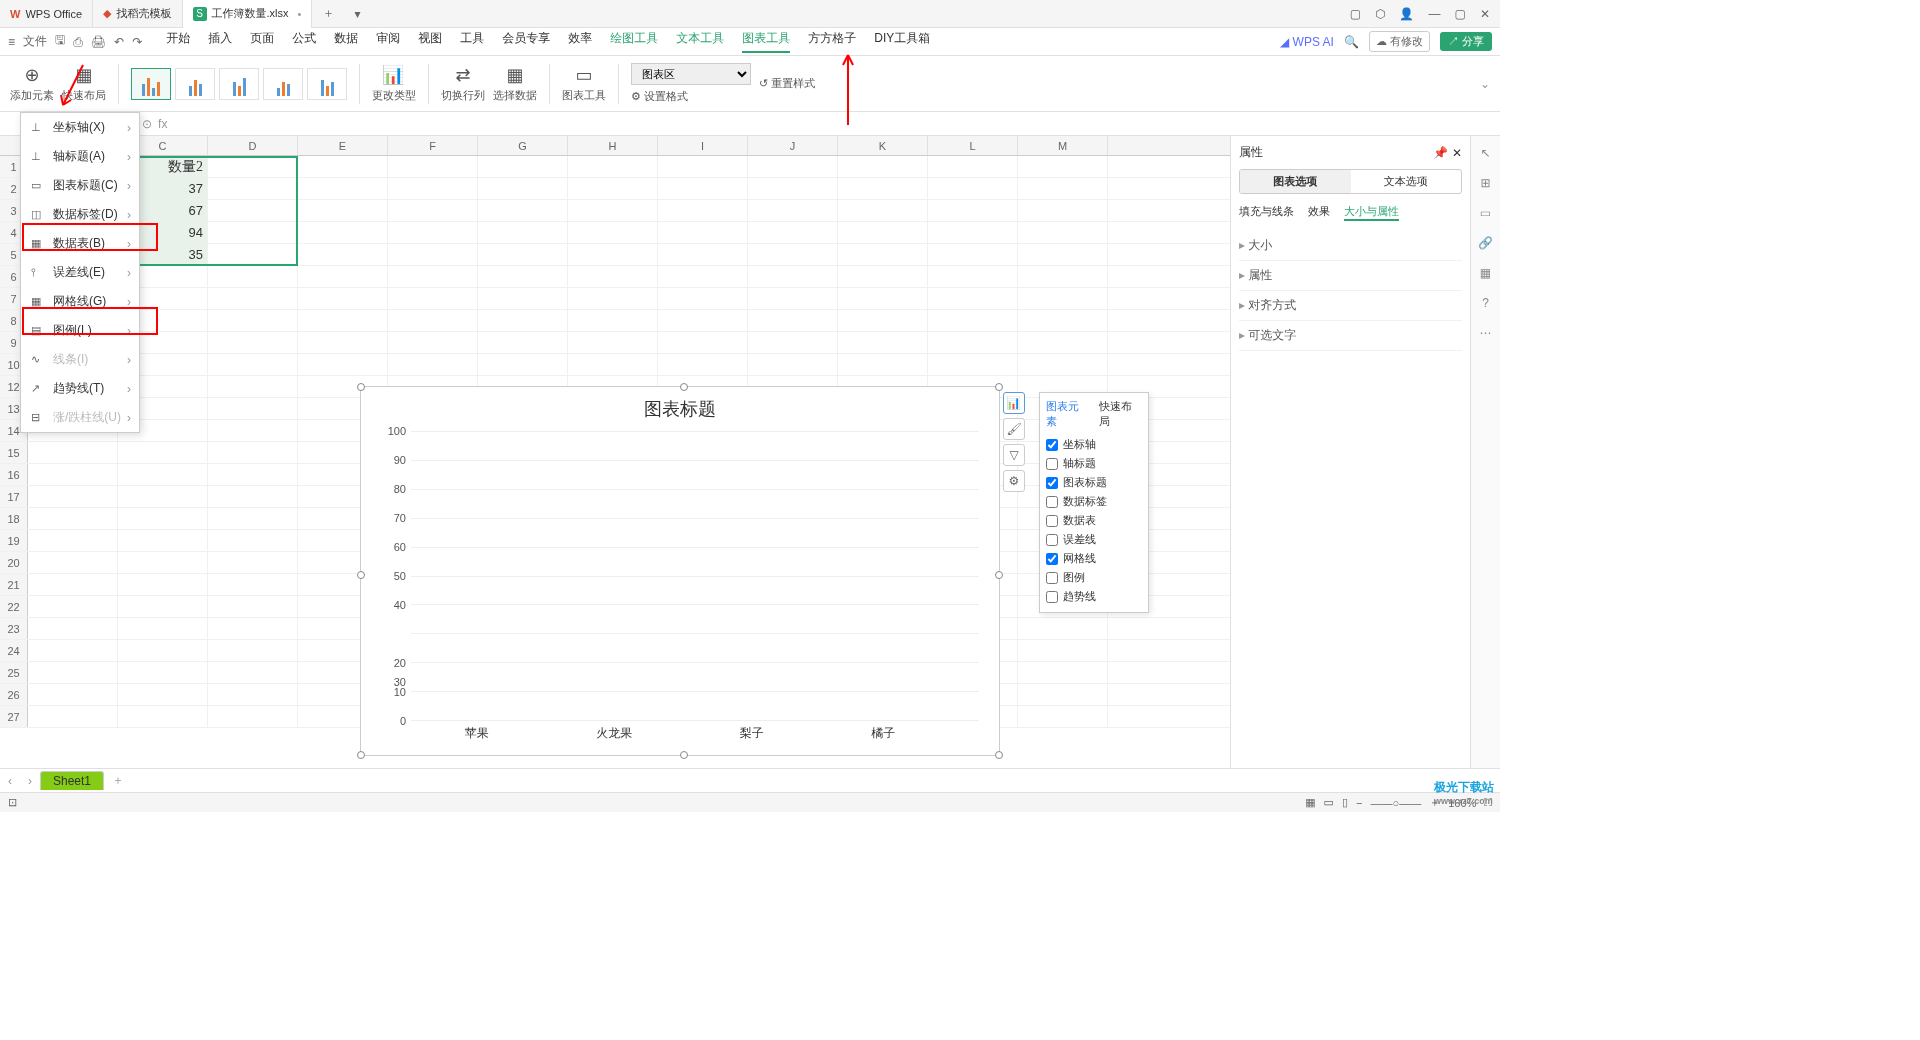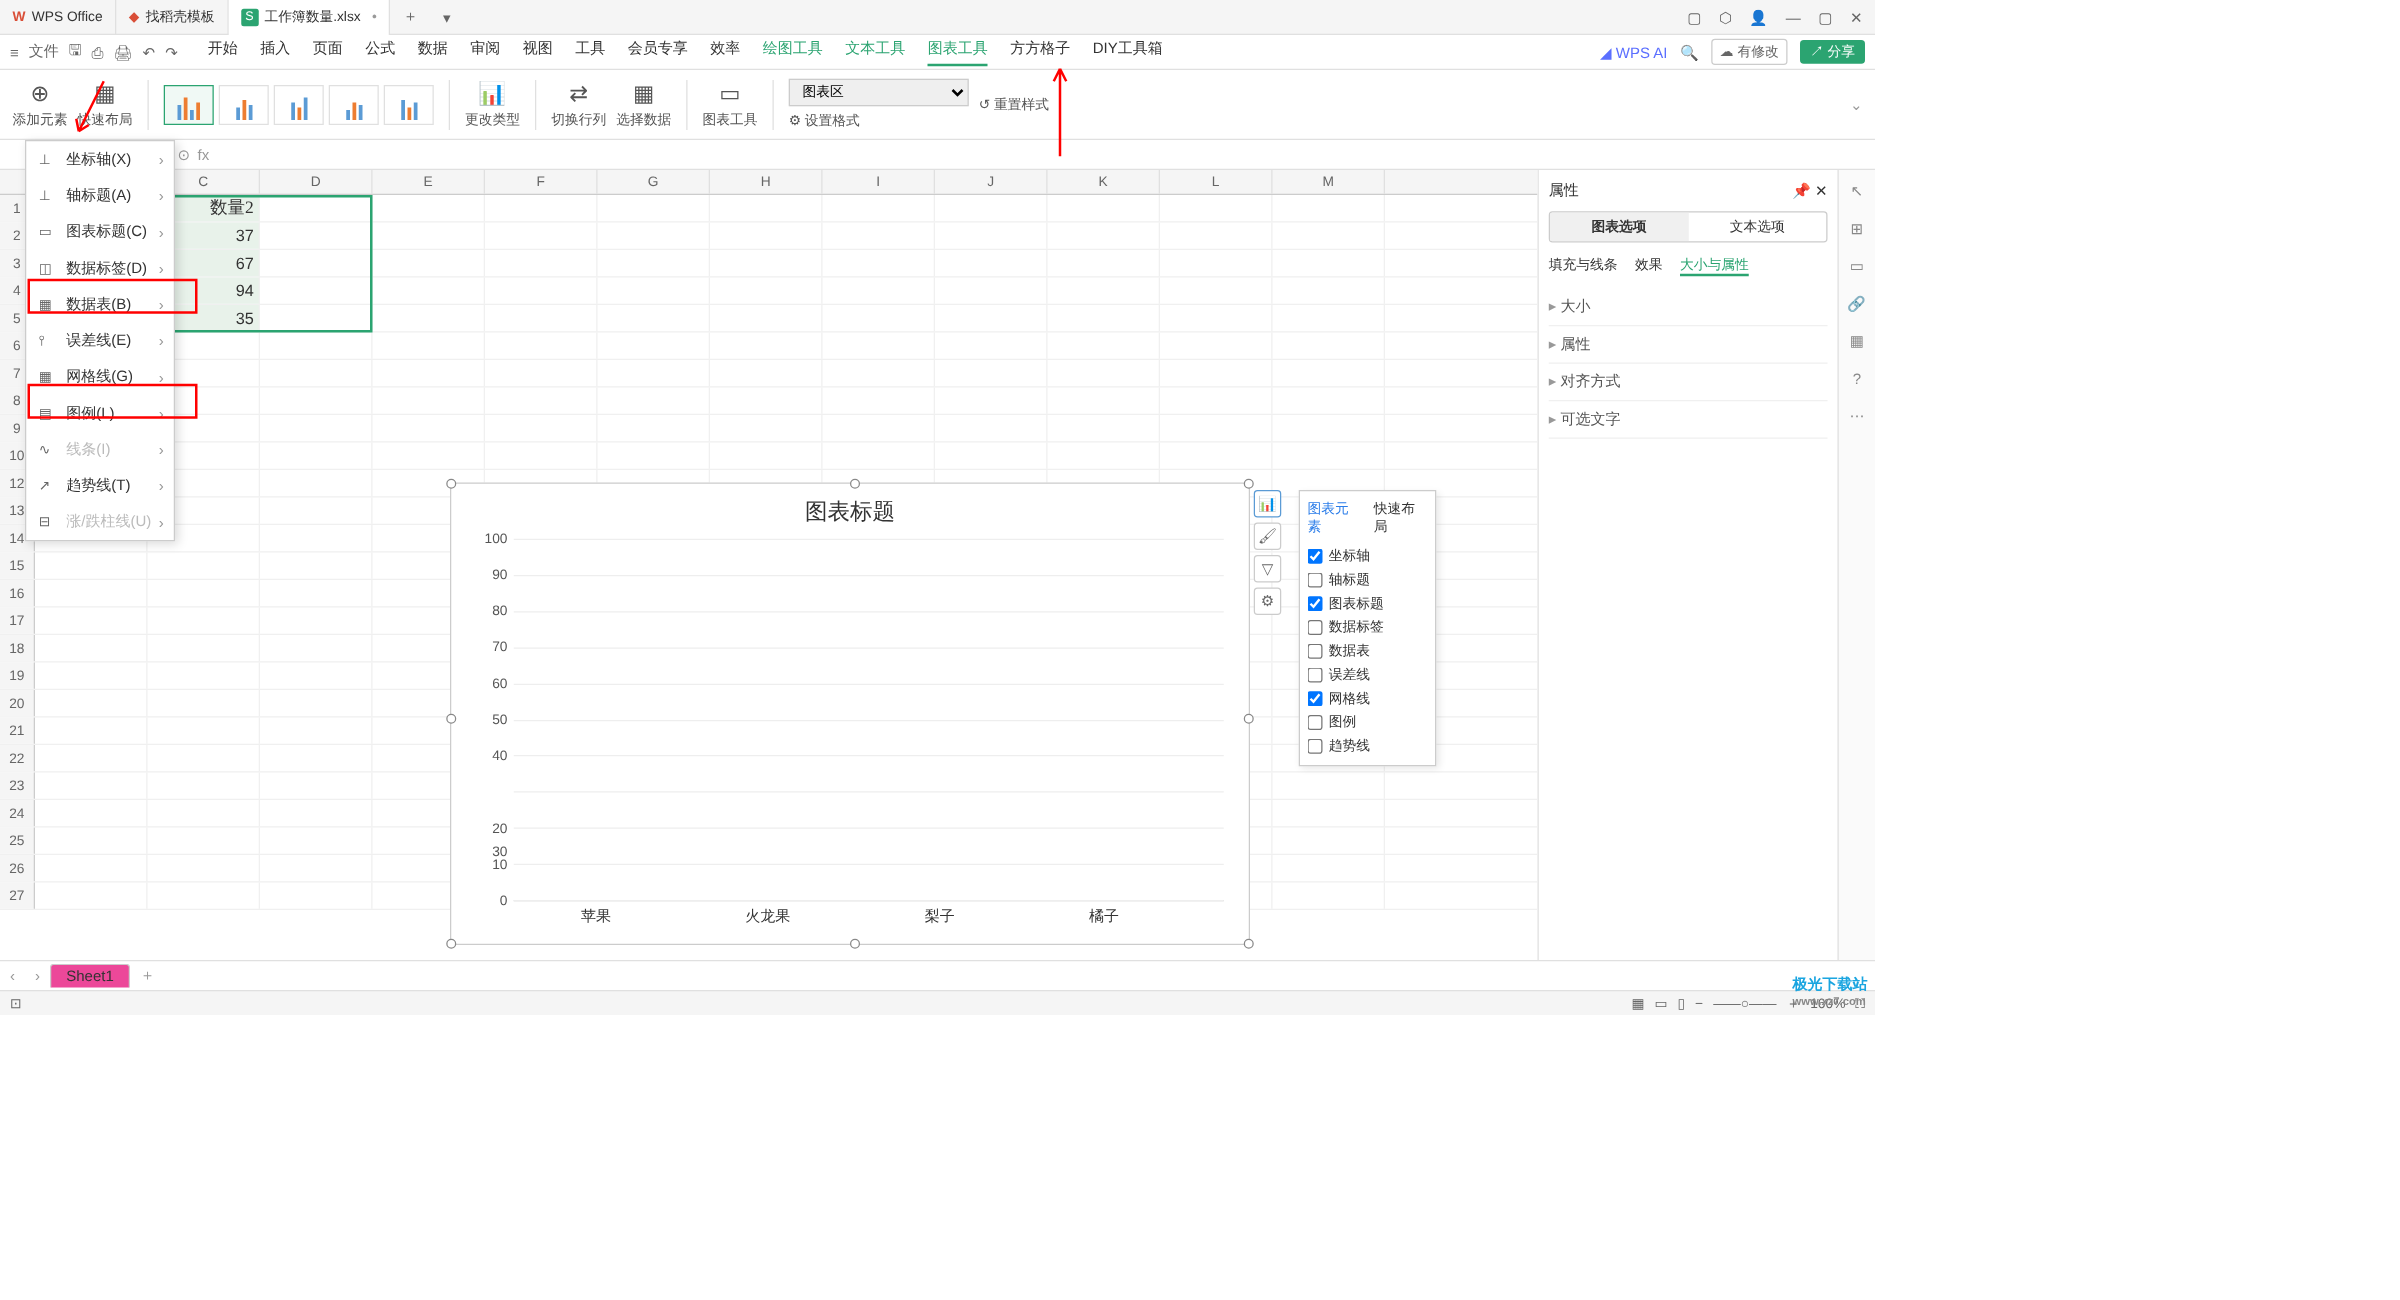--- a/index.html
+++ b/index.html
@@ -32,21 +32,21 @@
 
 .ribbon { height: 56px; display: flex; align-items: center; padding: 0 10px; gap: 8px; border-bottom: 1px solid #e0e0e0; background: #fff; }
 .ribbon-group { display: flex; flex-direction: column; align-items: center; gap: 2px; font-size: 11px; color: #555; }
 .ribbon-group .icon { font-size: 18px; color: #555; }
 .ribbon-divider { width: 1px; height: 40px; background: #e0e0e0; margin: 0 4px; }
 .chart-style-gallery { display: flex; gap: 4px; }
 .chart-style-item { width: 40px; height: 32px; border: 1px solid #e0e0e0; display: flex; align-items: flex-end; justify-content: center; gap: 2px; padding: 3px; }
 .chart-style-item.selected { border-color: #2ba471; background: #f0f9f5; }
 .mini-bar { width: 3px; background: #5b9bd5; }
 .mini-bar.o { background: #ed7d31; }
-.chart-area-select { border: 1px solid #ccc; padding: 2px 6px; width: 144px; height: 22px; font-size: 11px; }
+.chart-area-select { border: 1px solid #ccc; padding: 2px 6px; width: 120px; height: 22px; font-size: 11px; }
 .fmt-buttons { display: flex; flex-direction: column; gap: 2px; font-size: 11px; color: #555; }
 .fmt-btn { display: flex; align-items: center; gap: 3px; }
 
 
 .formula-bar { height: 24px; display: flex; align-items: center; border-bottom: 1px solid #e0e0e0; padding: 0 4px; }
 .name-box { width: 130px; border-right: 1px solid #e0e0e0; padding: 0 6px; }
 .fx-icons { display: flex; gap: 6px; padding: 0 8px; color: #999; }
 
 
 .main-area { display: flex; height: calc(100% - 160px); }
@@ -107,21 +107,21 @@
 .props-subtab.active { color: #2ba471; border-bottom: 2px solid #2ba471; }
 .props-section { padding: 6px 0; border-bottom: 1px solid #f0f0f0; font-size: 12px; color: #555; }
 .props-section::before { content: "▸ "; color: #999; }
 
 
 .right-sidebar { width: 30px; background: #fafafa; border-left: 1px solid #e0e0e0; display: flex; flex-direction: column; align-items: center; gap: 16px; padding-top: 10px; color: #888; }
 
 
 .sheet-tabs { position: absolute; bottom: 20px; left: 0; right: 0; height: 24px; display: flex; align-items: center; border-top: 1px solid #e0e0e0; background: #fff; }
 .sheet-nav { padding: 0 8px; color: #999; }
-.sheet-tab { padding: 2px 12px; border: 1px solid #ccc; border-bottom: none; border-radius: 3px 3px 0 0; font-size: 12px; background: #ec4899; }
+.sheet-tab { padding: 2px 12px; border: 1px solid #ccc; border-bottom: none; border-radius: 3px 3px 0 0; font-size: 12px; background: #84cc16; }
 .status-bar { position: absolute; bottom: 0; left: 0; right: 0; height: 20px; display: flex; align-items: center; padding: 0 8px; background: #f5f5f5; border-top: 1px solid #e0e0e0; font-size: 11px; color: #666; }
 .status-right { margin-left: auto; display: flex; gap: 8px; align-items: center; }
 
 
 .arrow-anno { position: absolute; pointer-events: none; z-index: 200; }
 .arrow-line { stroke: #ff0000; stroke-width: 2; fill: #ff0000; }
 
 
 .watermark { position: absolute; right: 6px; bottom: 6px; font-size: 12px; color: #1aa5e0; z-index: 300; font-weight: bold; }
 .watermark small { color: #888; display: block; font-size: 9px; }

